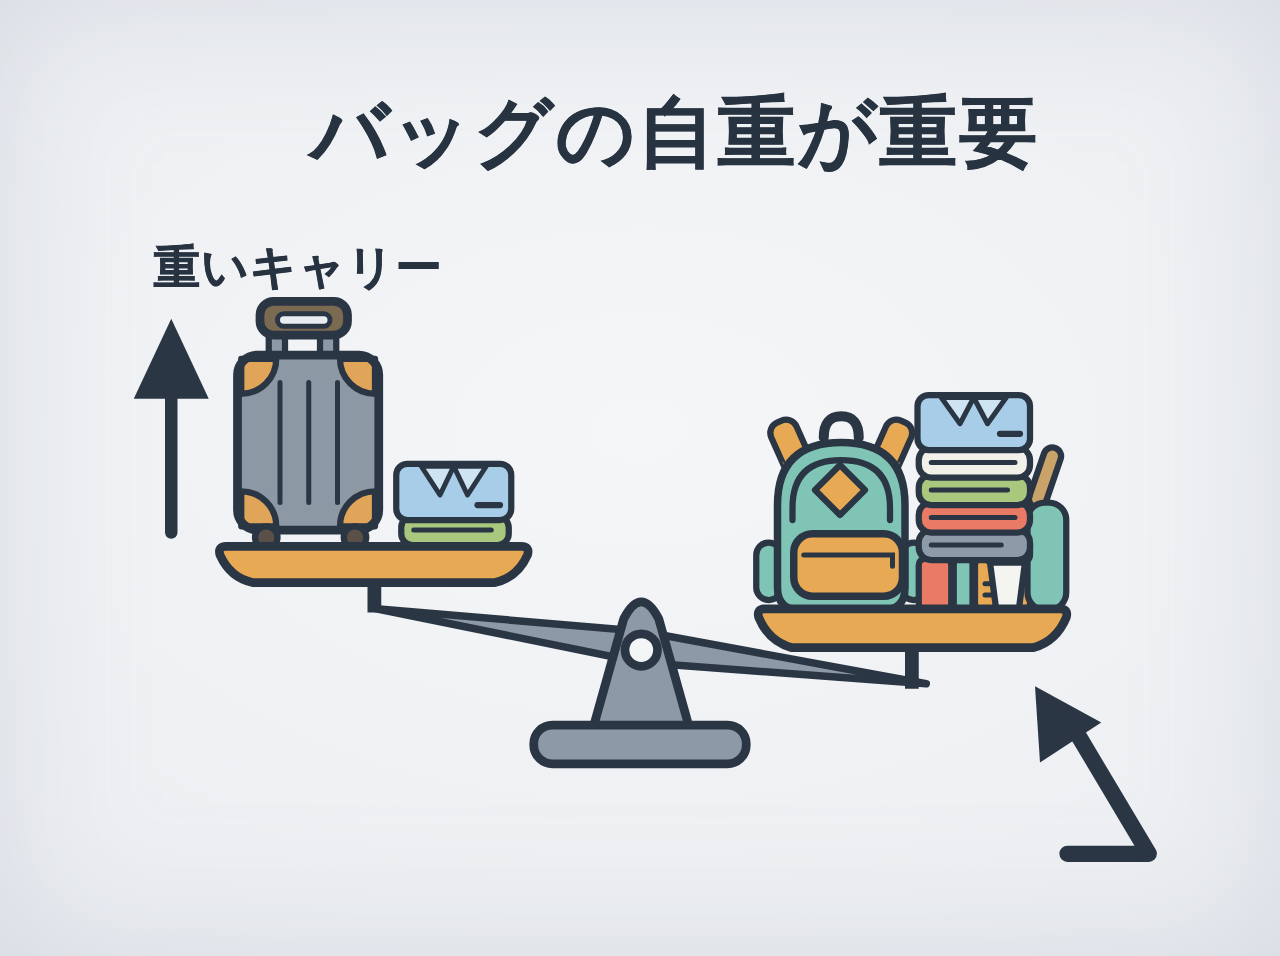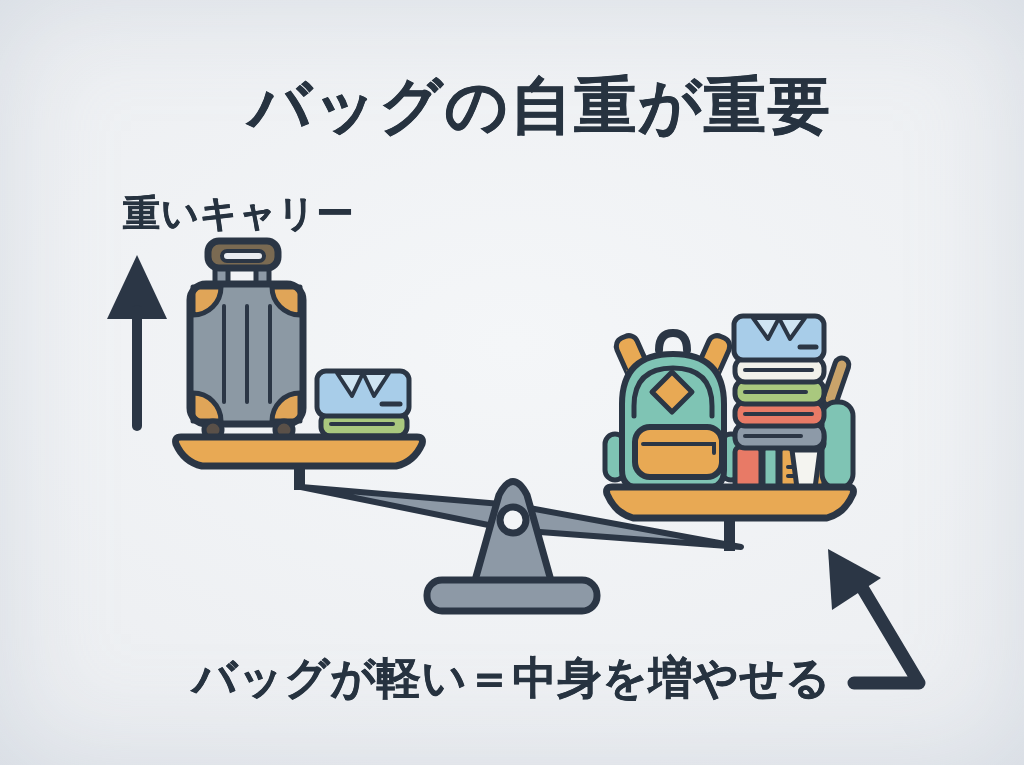--- a/index.html
+++ b/index.html
@@ -132,15 +132,14 @@
       <path d="M753,318 L779,318 L768,339 Z" fill="#cfe4f2" stroke="#2b3645" stroke-width="4" stroke-linejoin="round"></path>
       <path d="M805,318 L779,318 L790,339 Z" fill="#cfe4f2" stroke="#2b3645" stroke-width="4" stroke-linejoin="round"></path>
       <line x1="800" y1="347" x2="816" y2="347" stroke="#2b3645" stroke-width="5" stroke-linecap="round"></line>
     </g>
 
     <path d="M612,487 L848,487 Q855,487 853,494 Q845,513 827,518 L633,518 Q615,513 607,494 Q605,487 612,487 Z" fill="#e8a954" stroke="#2b3645" stroke-width="7" stroke-linejoin="round"></path>
   </svg>
 
   <div class="txt title">バッグの自重が重要</div>
   <div class="txt label-left">重いキャリー</div>
-  <div class="txt caption">バッグが軽い＝中身を増やせる</div>
 
 </div>
 
 </body></html>

